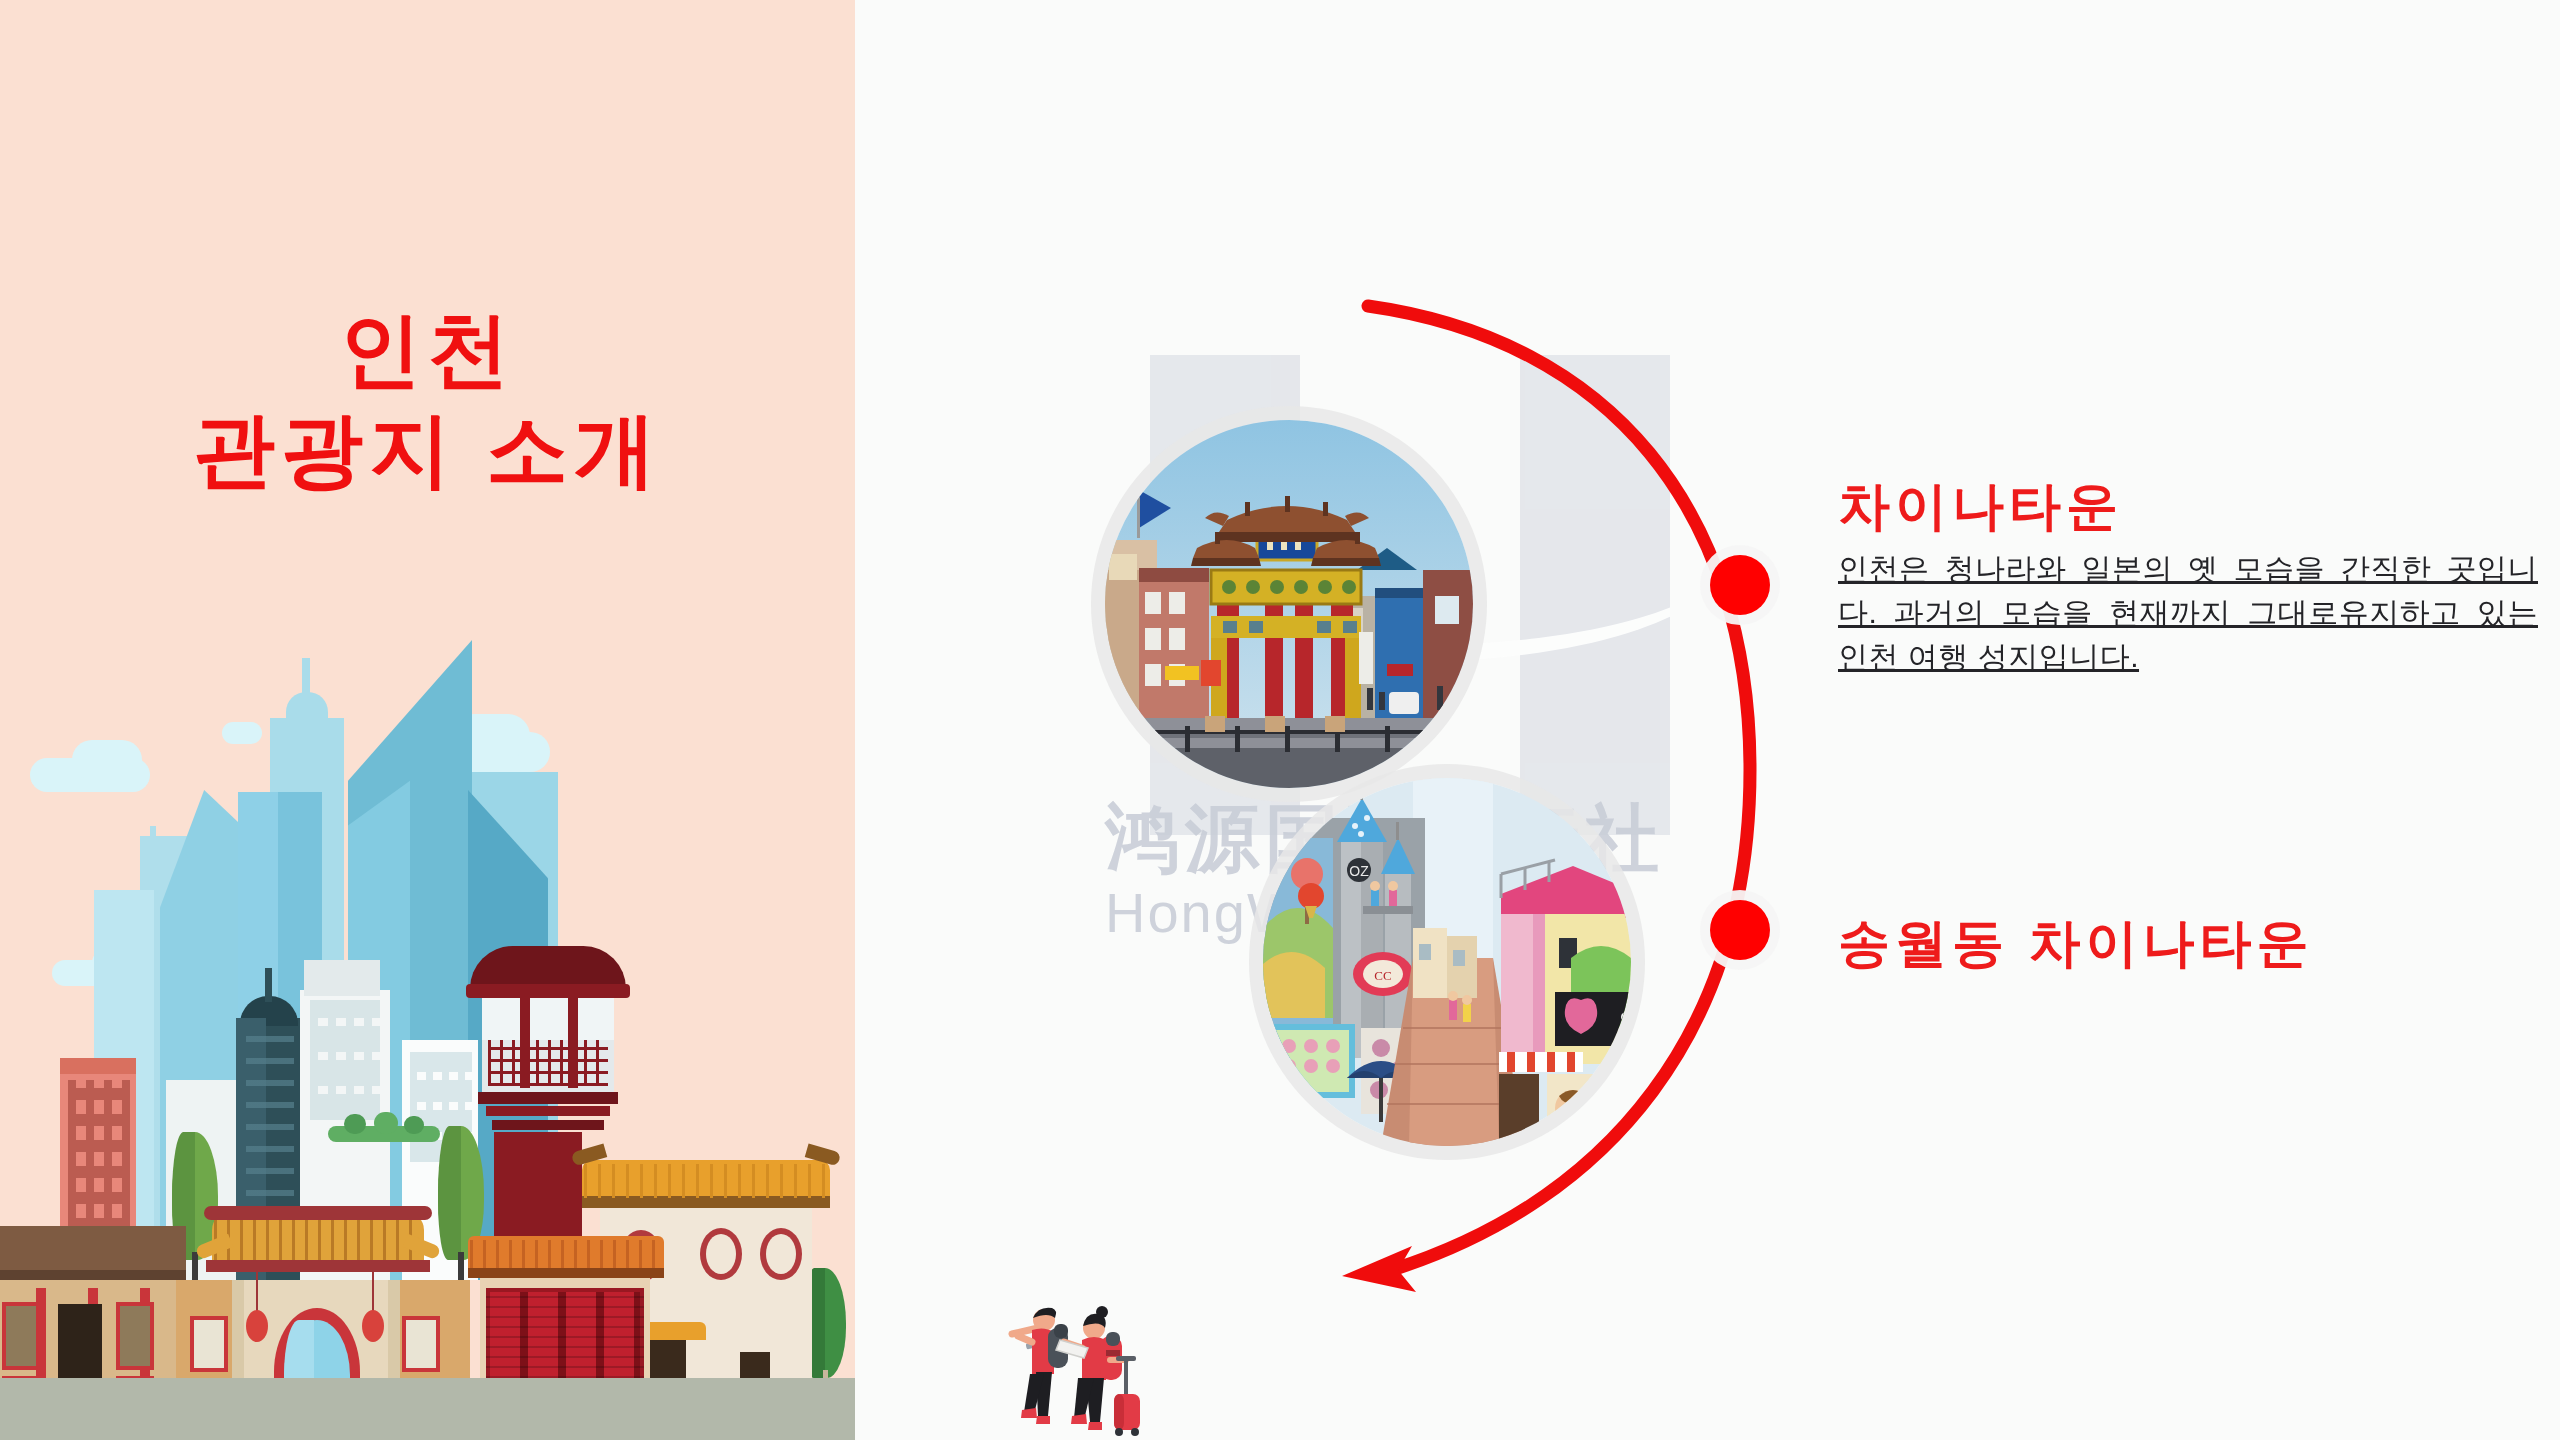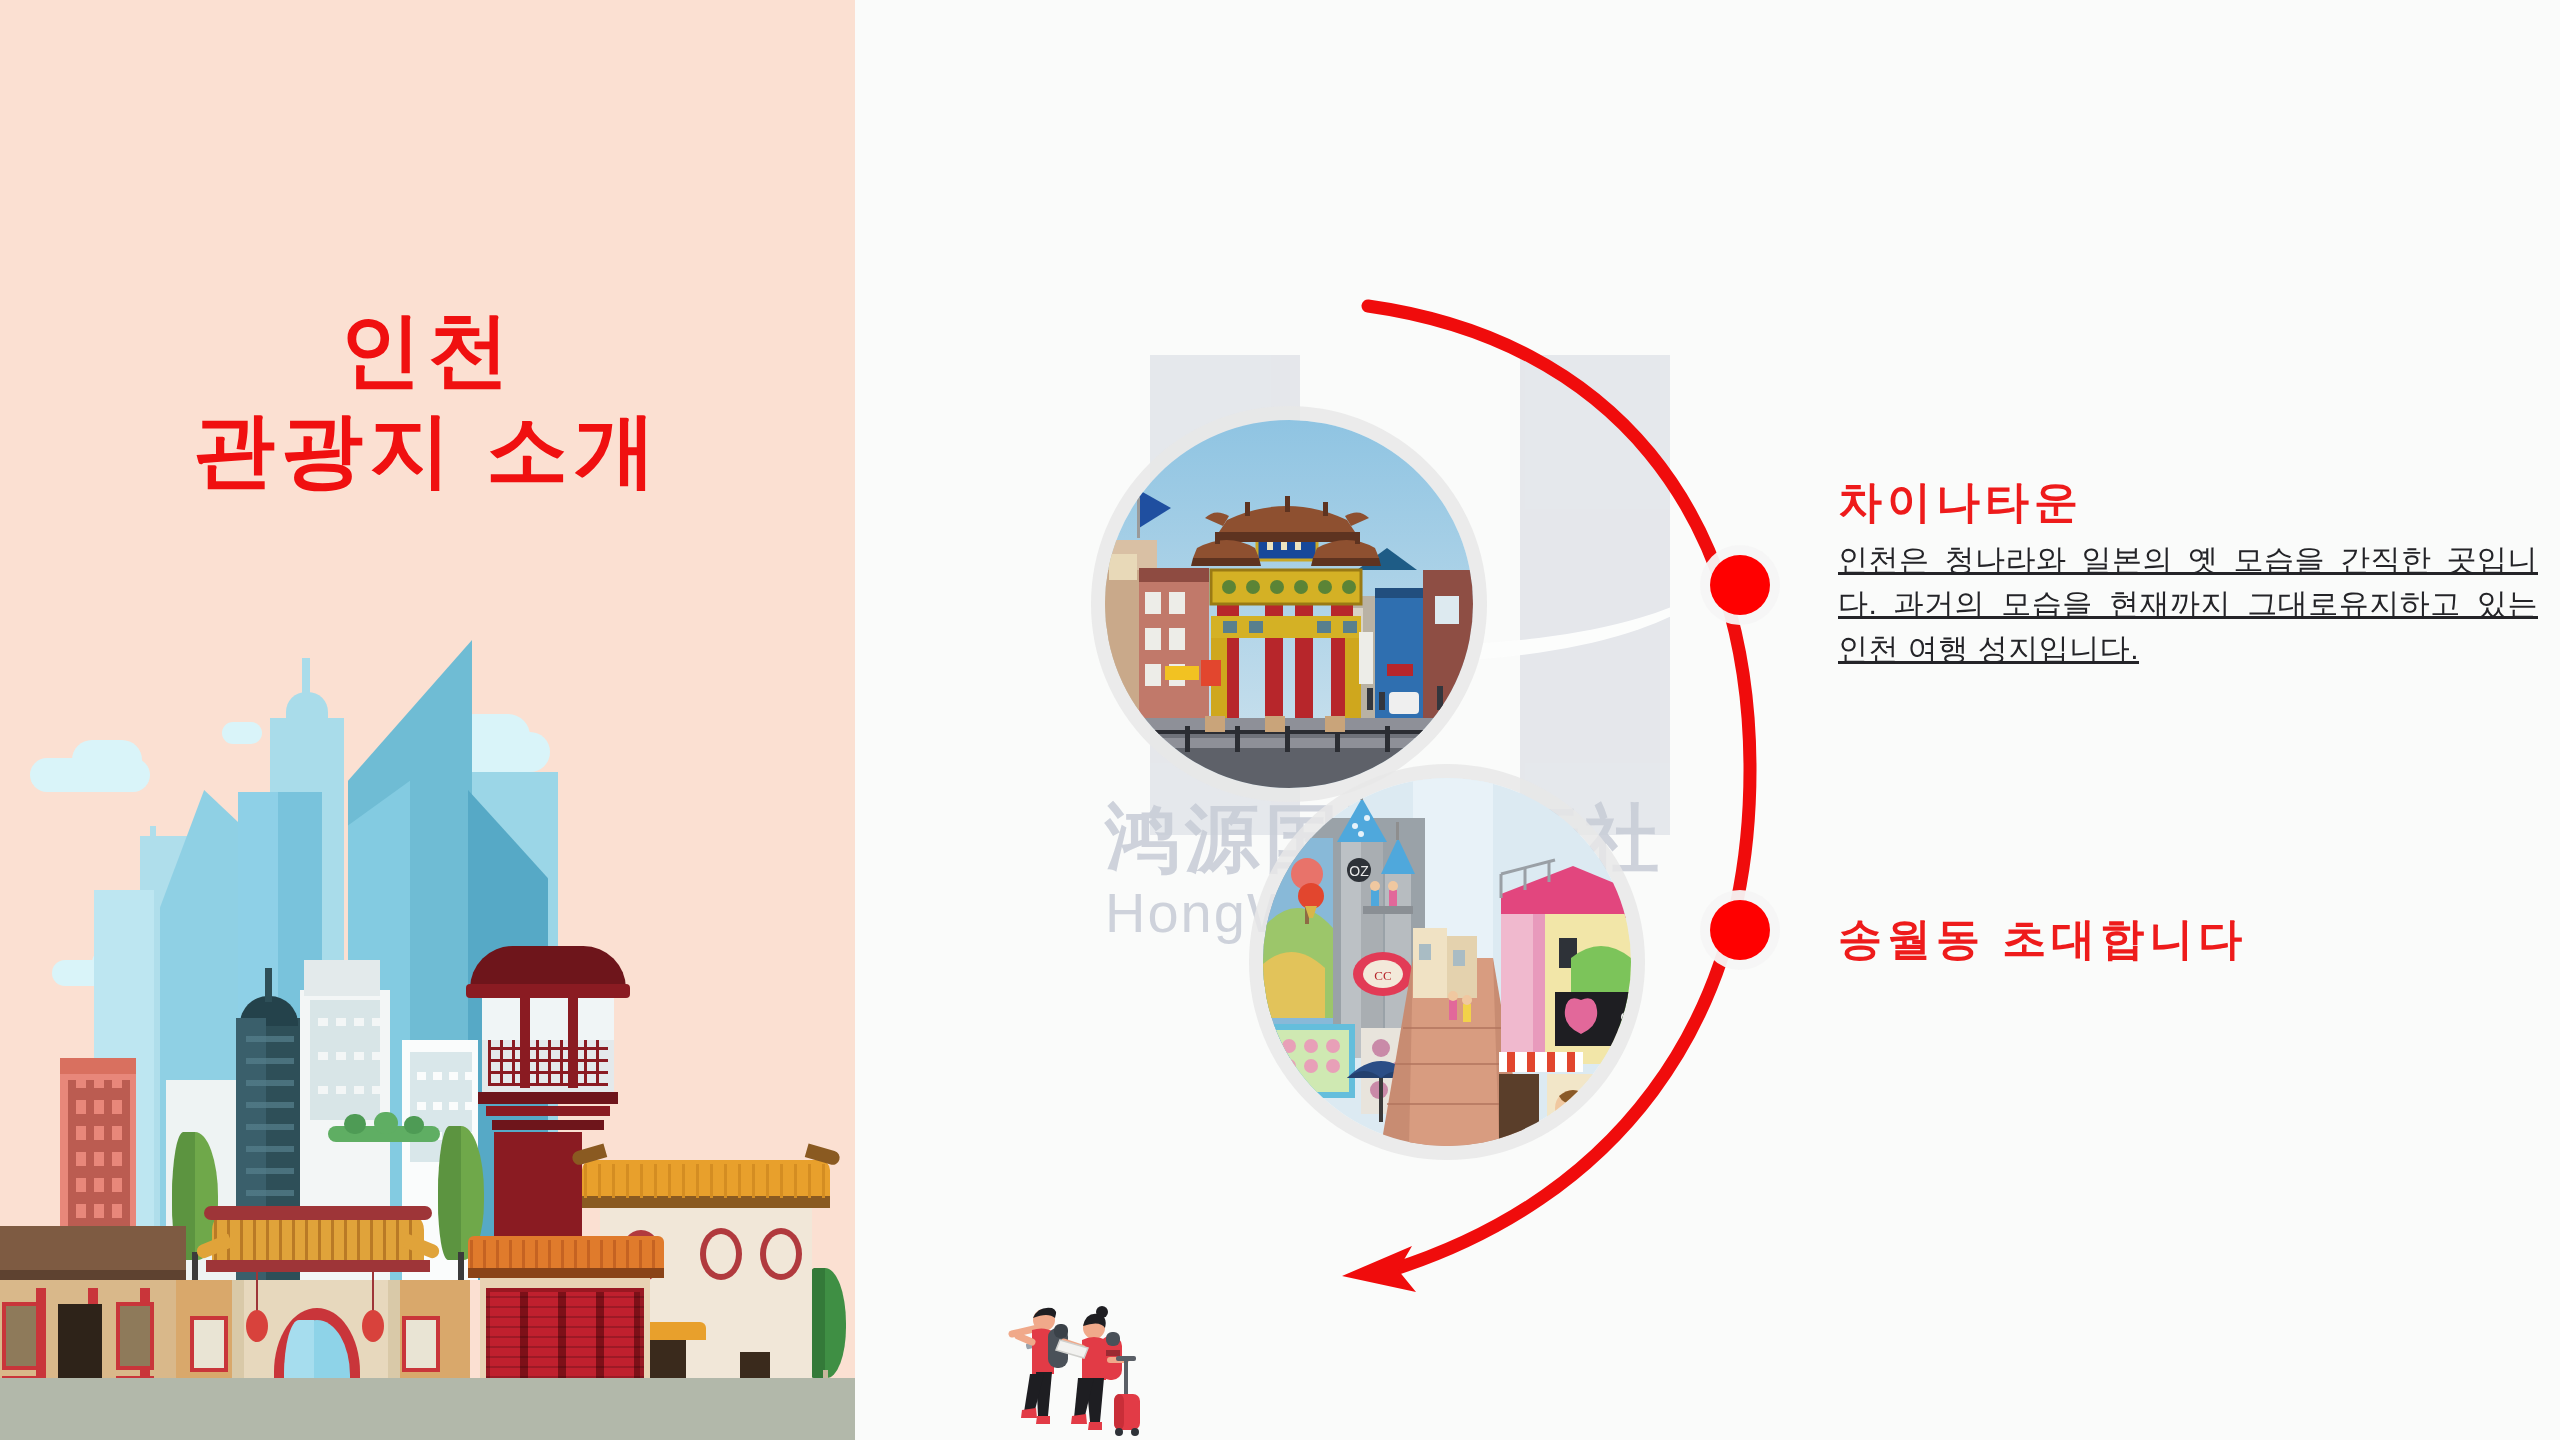--- a/index.html
+++ b/index.html
@@ -47,21 +47,21 @@
   #arc-svg{position:absolute;left:1280px;top:270px;width:640px;height:1060px;}
   .node-dot{position:absolute;width:60px;height:60px;border-radius:50%;
     background:#FF0000;box-shadow:0 0 0 10px rgba(245,245,245,.95);}
   #dot-1{left:1710px;top:555px;}
   #dot-2{left:1710px;top:900px;}
 
   
   .info-block{position:absolute;width:700px;}
   #info-1{left:1838px;top:478px;}
   #info-2{left:1838px;top:915px;}
-  .info-head{color:#EE1B1B;font-weight:bold;font-size:44px;letter-spacing:5px;margin:0 0 12px 0;line-height:1.1;}
+  .info-head{color:#EE1B1B;font-weight:bold;font-size:52px;letter-spacing:5px;margin:0 0 12px 0;line-height:1.1;}
   .info-body{color:#242428;font-size:30px;line-height:1.47;margin:0;font-weight:500;}
   #info-1 .info-body{text-align:justify;text-justify:inter-character;letter-spacing:.5px;text-decoration:underline;}
   #info-2 .info-body{letter-spacing:.5px;}
 
   
   #travellers{position:absolute;left:992px;top:1298px;width:170px;height:142px;}
 </style>
 </head>
 <body>
 
@@ -495,21 +495,21 @@
   </svg>
   <div class="node-dot" id="dot-1"></div>
   <div class="node-dot" id="dot-2"></div>
 
   <div class="info-block" id="info-1">
     <h2 class="info-head">차이나타운</h2>
     <p class="info-body">인천은 청나라와 일본의 옛 모습을 간직한 곳입니다. 과거의 모습을 현재까지 그대로유지하고 있는 인천 여행 성지입니다.</p>
   </div>
 
   <div class="info-block" id="info-2">
-    <h2 class="info-head">송월동 초대합니다</h2>
+    <h2 class="info-head">송월동 차이나타운</h2>
   </div>
 
   <div id="travellers">
     <svg viewBox="0 0 170 142" width="170" height="142">
 
       <g>
         <path d="M20 36 L46 30" stroke="#F0A98A" stroke-width="7" stroke-linecap="round"></path>
         <rect x="34" y="44" width="14" height="6" rx="2" fill="#9AA3AC" transform="rotate(-14 41 47)"></rect>
         <circle cx="52" cy="22" r="11" fill="#F0A98A"></circle>
         <path d="M41 20 Q46 8 60 10 Q66 12 63 20 Q56 14 41 20 Z" fill="#1E1E22"></path>

